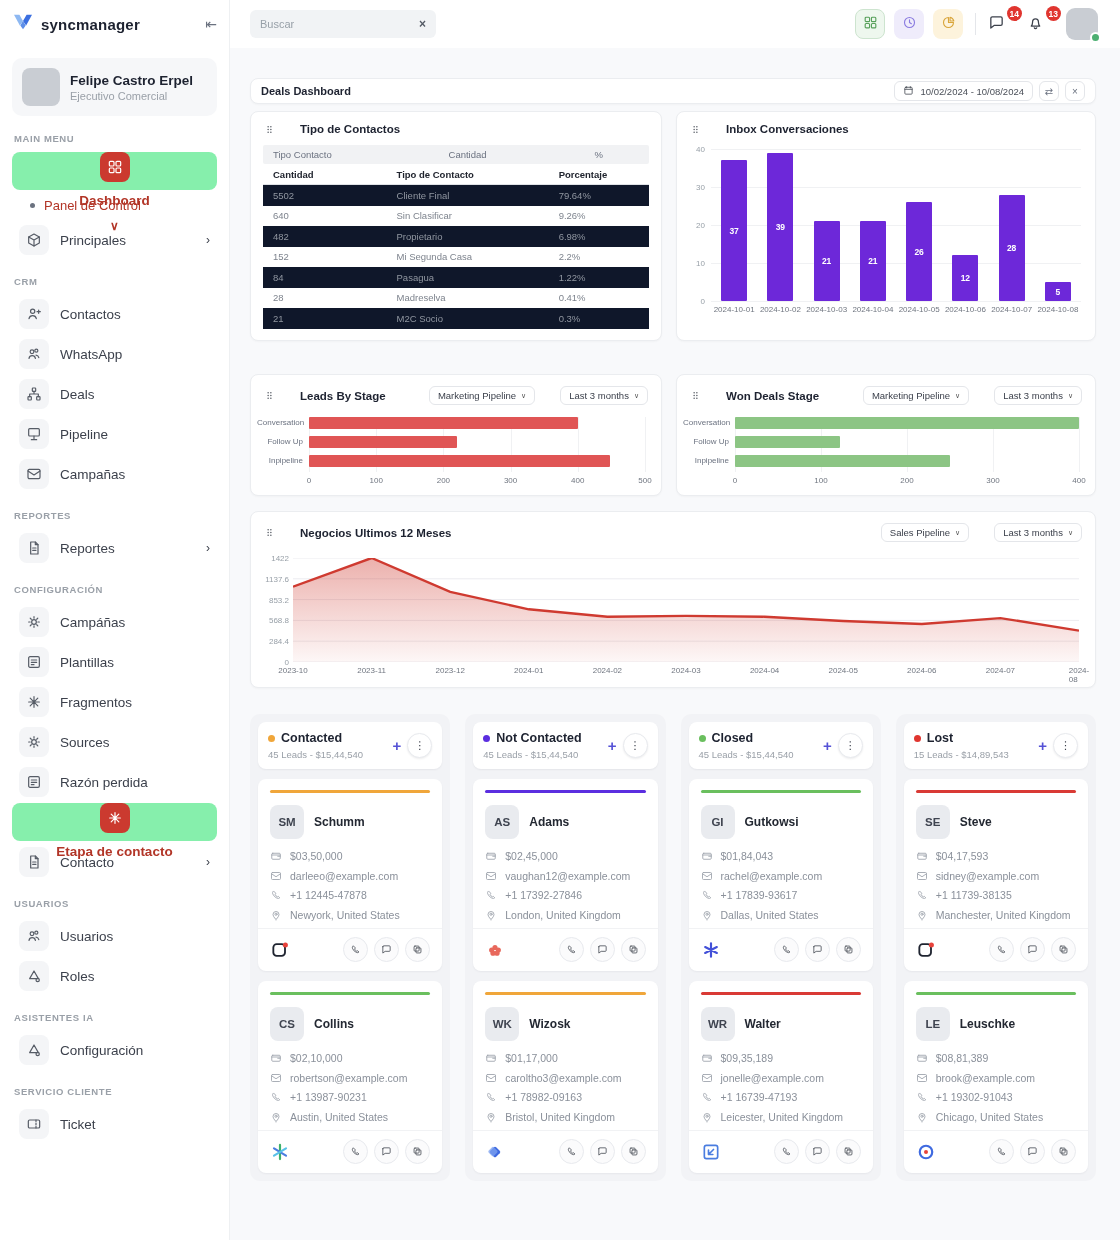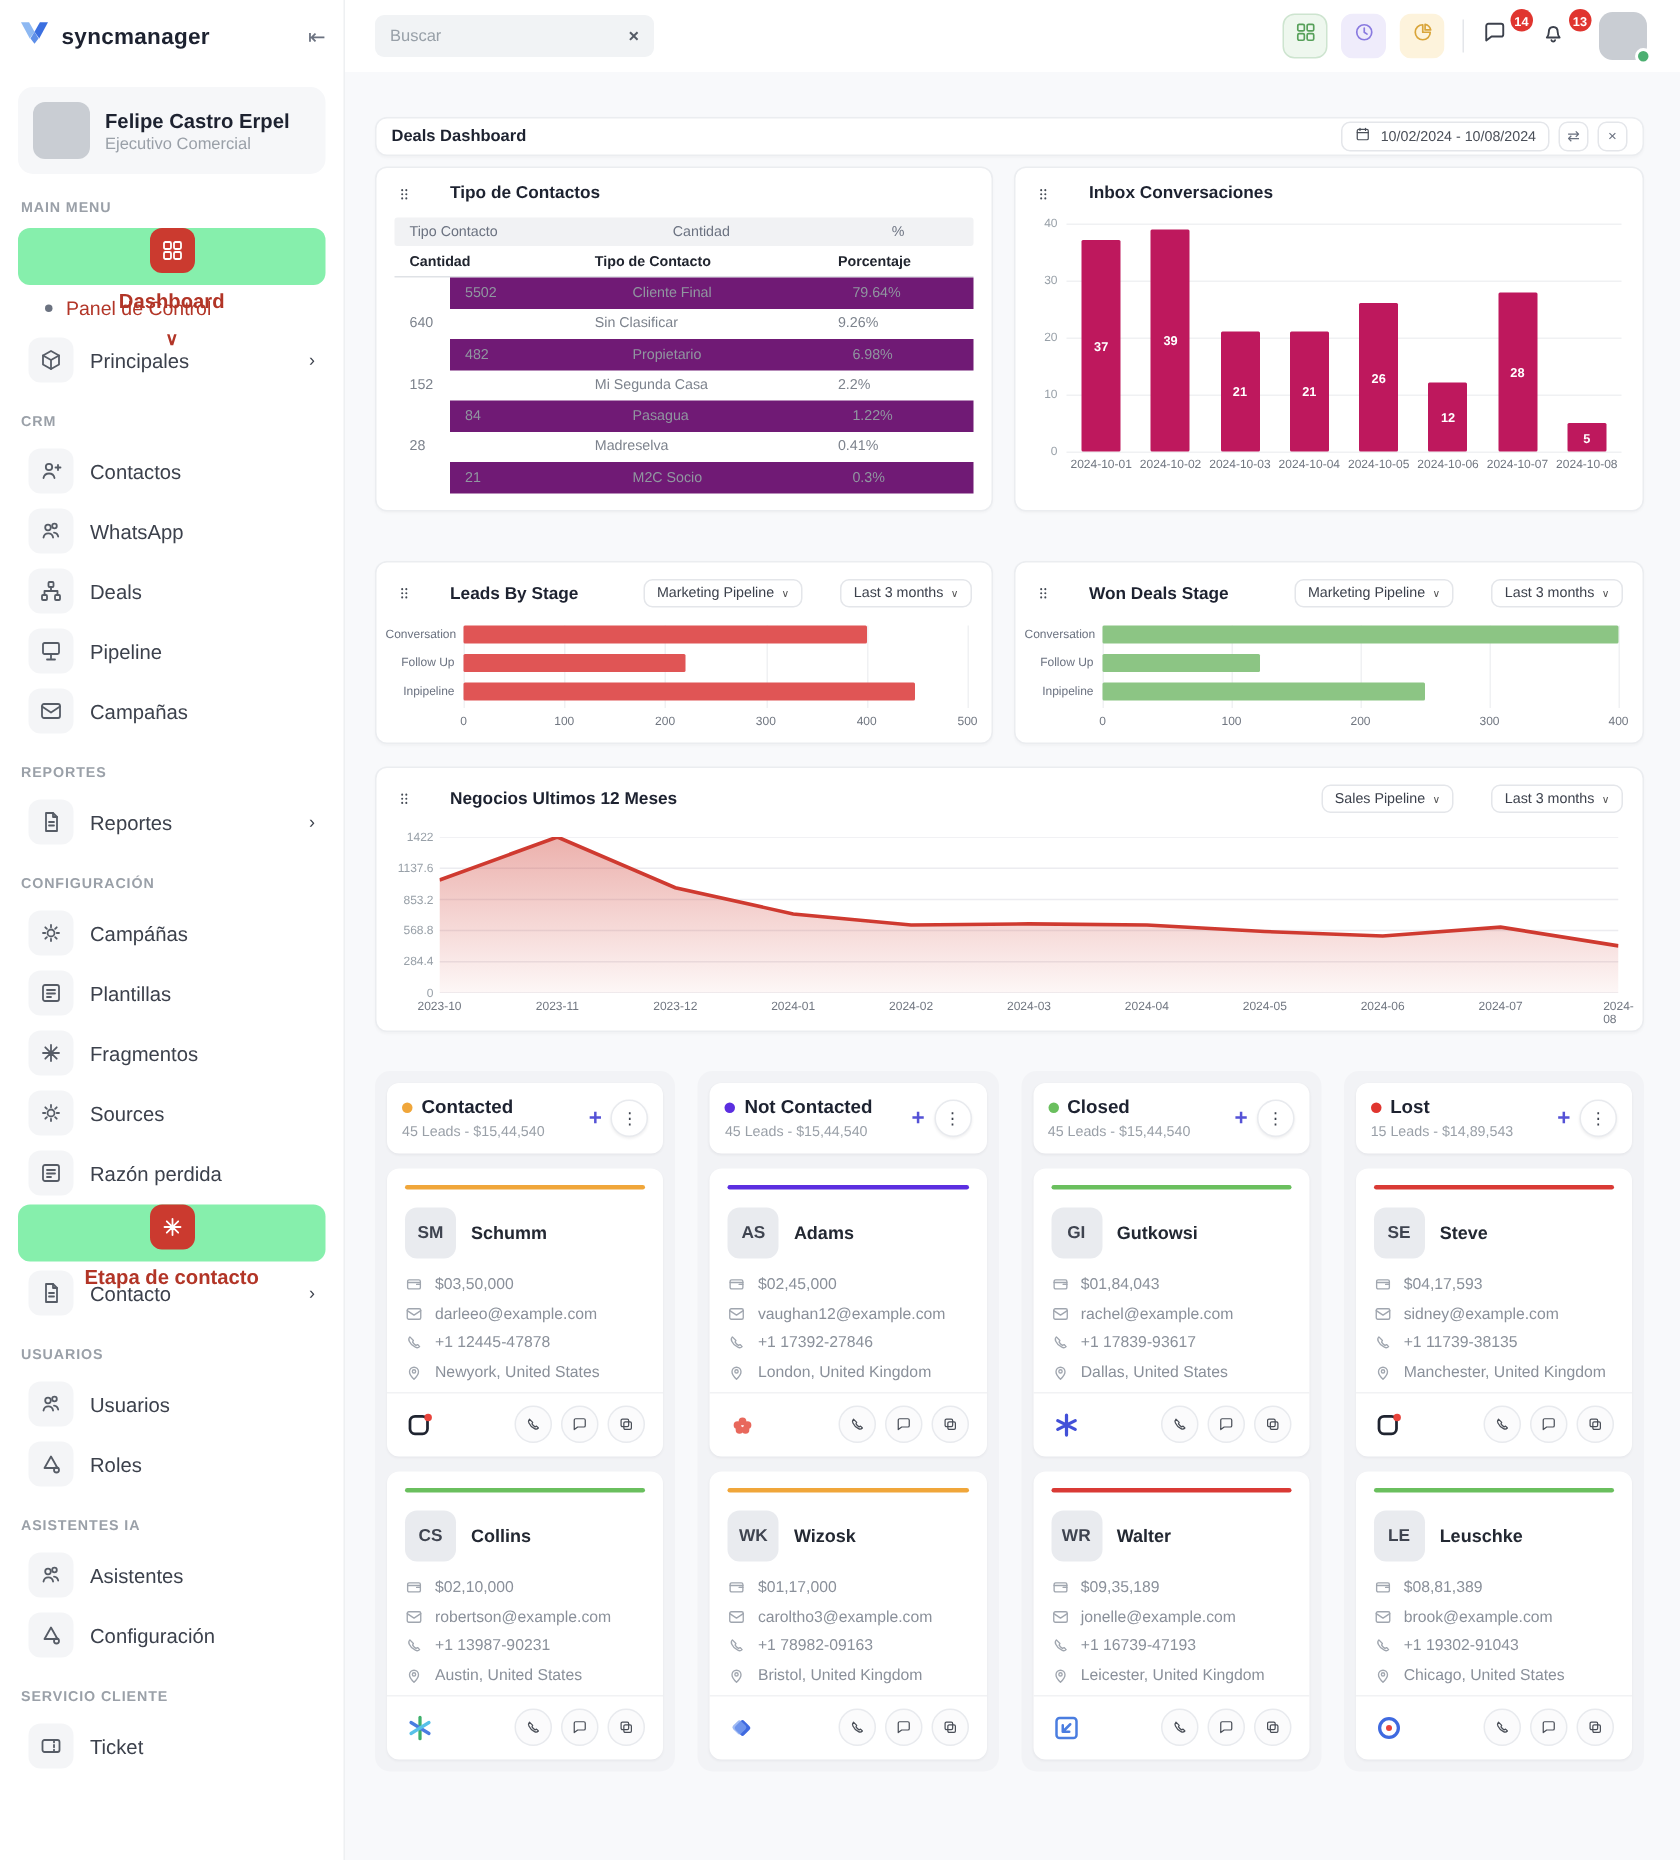--- a/index.html
+++ b/index.html
@@ -71,30 +71,30 @@
   
   .tbl { padding:2px 12px 0; font-size:9.5px; }
   .t-grid { display:grid; grid-template-columns:32% 42% 26%; align-items:center; }
   .t-pre { background:#f1f2f4; color:#6b7280; height:19px; border-radius:2px; }
   .t-pre div { padding:0 10px; }
   .t-pre .c2 { text-align:center; }
   .t-pre .c3 { text-align:center; }
   .t-head { font-weight:bold; color:#20242e; height:21px; border-bottom:1px solid #dfe2e6; }
   .t-head div, .t-row div { padding:0 10px; }
   .t-row { height:20.5px; color:#7d838d; }
-  .t-row.alt { background:#701a75; color:#9096a0;margin-left:37px; }
+  .t-row.alt { background:#0f172a; color:#9096a0; }
 
   
   .vchart { display:flex; padding:6px 14px 0 10px; height:158px; }
   .vaxis { width:24px; position:relative; font-size:8px; color:#98a0a8; }
   .vplot { flex:1; position:relative; }
   .gridh { position:absolute; left:0; right:0; height:1px; background:#f0f1f3; }
   .bars { position:absolute; inset:0; display:flex; }
   .slot { flex:1; display:flex; align-items:flex-end; justify-content:center; }
-  .vbar { width:26px; background:#be185d; border-radius:1px; position:relative; }
+  .vbar { width:26px; background:#6d28d9; border-radius:1px; position:relative; }
   .vbar span { position:absolute; top:50%; left:50%; transform:translate(-50%,-50%); color:#fff; font-size:8.5px; font-weight:bold; }
   .xlabels { display:flex; padding:4px 14px 0 34px; }
   .xlabels div { flex:1; text-align:center; font-size:8px; color:#707680; }
 
   
   .hchart { display:flex; padding:4px 16px 0 6px; }
   .hlabs { width:52px; font-size:8px; color:#6b7280; text-align:right; padding-right:6px; }
   .hlabs div { height:12px; line-height:12px; margin-bottom:7px; }
   .hplot { flex:1; position:relative; height:55px; }
   .gridv { position:absolute; top:0; bottom:0; width:1px; background:#f0f1f3; }
@@ -321,30 +321,20 @@
         <div class="side-item">
           <span class="chip">
             <svg width="16" height="16" viewBox="0 0 24 24" fill="none" stroke="currentColor" stroke-width="1.8" stroke-linecap="round" stroke-linejoin="round">
               <path d="M12 4.5L18.5 16h-13z"></path>
               <circle cx="17.5" cy="18" r="2.5"></circle>
             </svg>
           </span>
           <span class="side-label">Roles</span>
         </div>
         <div class="section-label">ASISTENTES IA</div>
-        <div class="side-item">
-          <span class="chip">
-            <svg width="16" height="16" viewBox="0 0 24 24" fill="none" stroke="currentColor" stroke-width="1.8" stroke-linecap="round" stroke-linejoin="round">
-              <circle cx="9" cy="8.5" r="2.8"></circle>
-              <circle cx="15.5" cy="7" r="2.3"></circle>
-              <path d="M4.5 18.5c.5-2.8 2.3-4.2 4.8-4.2s4.3 1.4 4.8 4.2M15 13.6c2.2.2 3.7 1.5 4.2 3.9"></path>
-            </svg>
-          </span>
-          <span class="side-label">Asistentes</span>
-        </div>
         <div class="side-item">
           <span class="chip">
             <svg width="16" height="16" viewBox="0 0 24 24" fill="none" stroke="currentColor" stroke-width="1.8" stroke-linecap="round" stroke-linejoin="round">
               <path d="M12 4.5L18.5 16h-13z"></path>
               <circle cx="17.5" cy="18" r="2.5"></circle>
             </svg>
           </span>
           <span class="side-label">Configuración</span>
         </div>
         <div class="section-label">SERVICIO CLIENTE</div>

